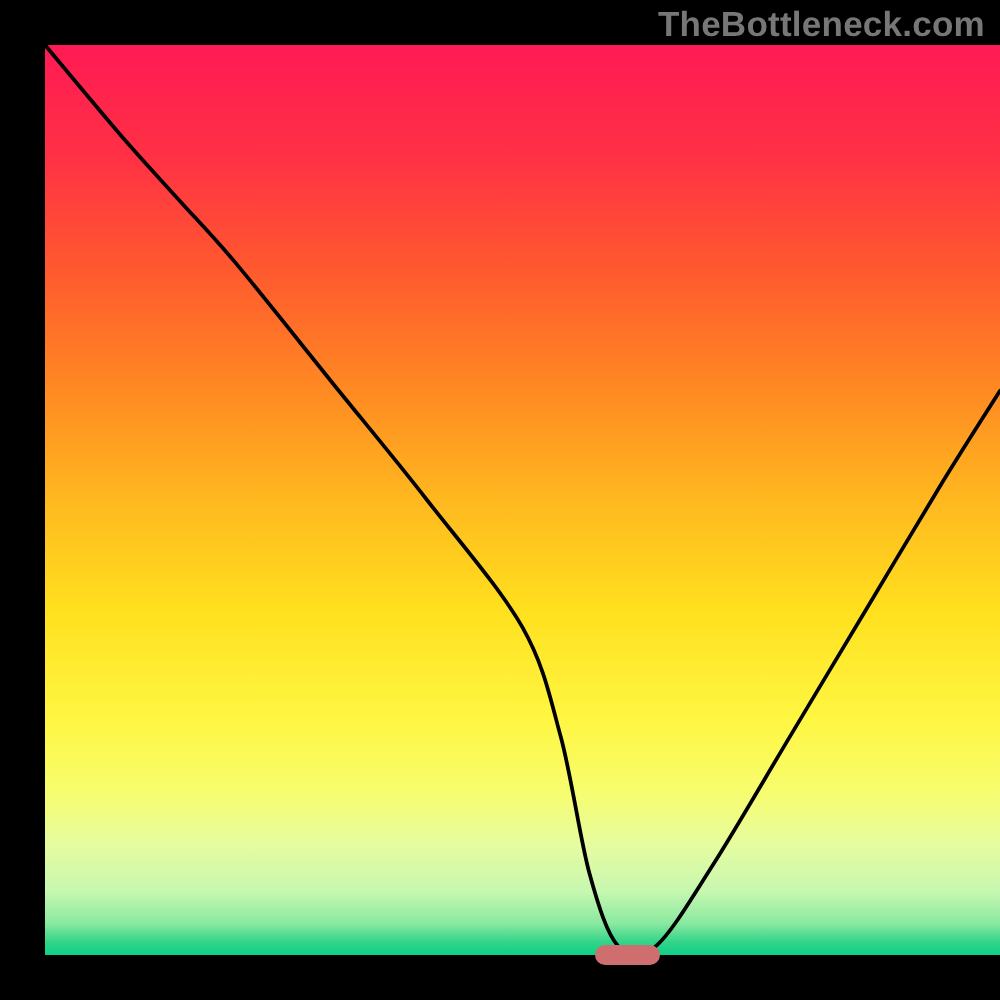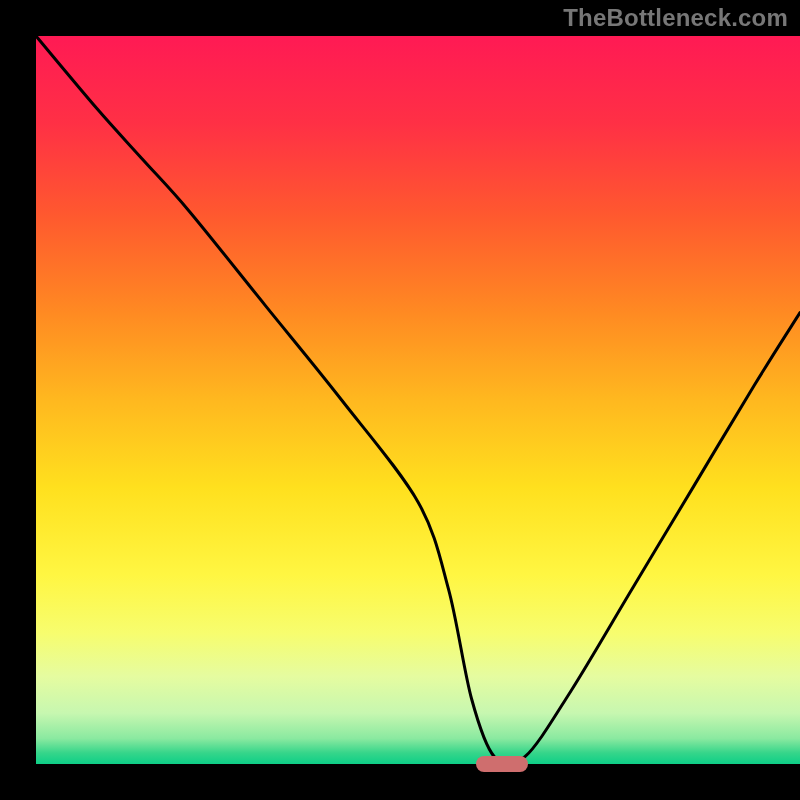--- a/index.html
+++ b/index.html
@@ -14,21 +14,21 @@
   .chart-container {
     position: relative;
     width: 800px;
     height: 800px;
   }
   .watermark {
     position: absolute;
     top: 4px;
     right: 12px;
     color: #777777;
-    font-size: 24px;
+    font-size: 28px;
     font-weight: 600;
     z-index: 10;
     letter-spacing: 0.2px;
   }
   svg.plot {
     position: absolute;
     top: 0;
     left: 0;
   }
   .marker {

